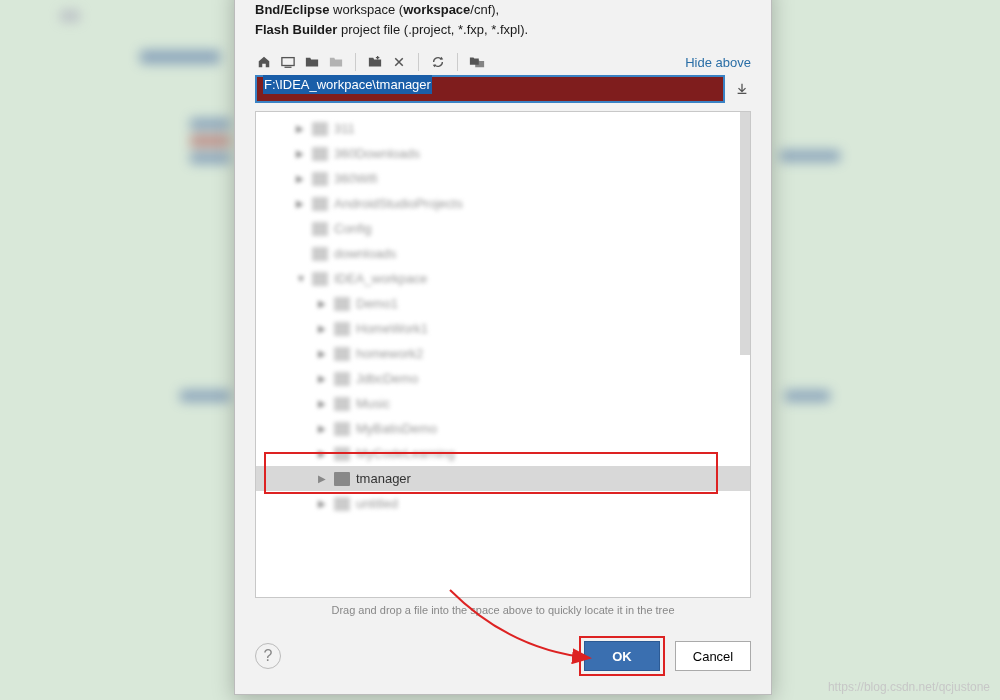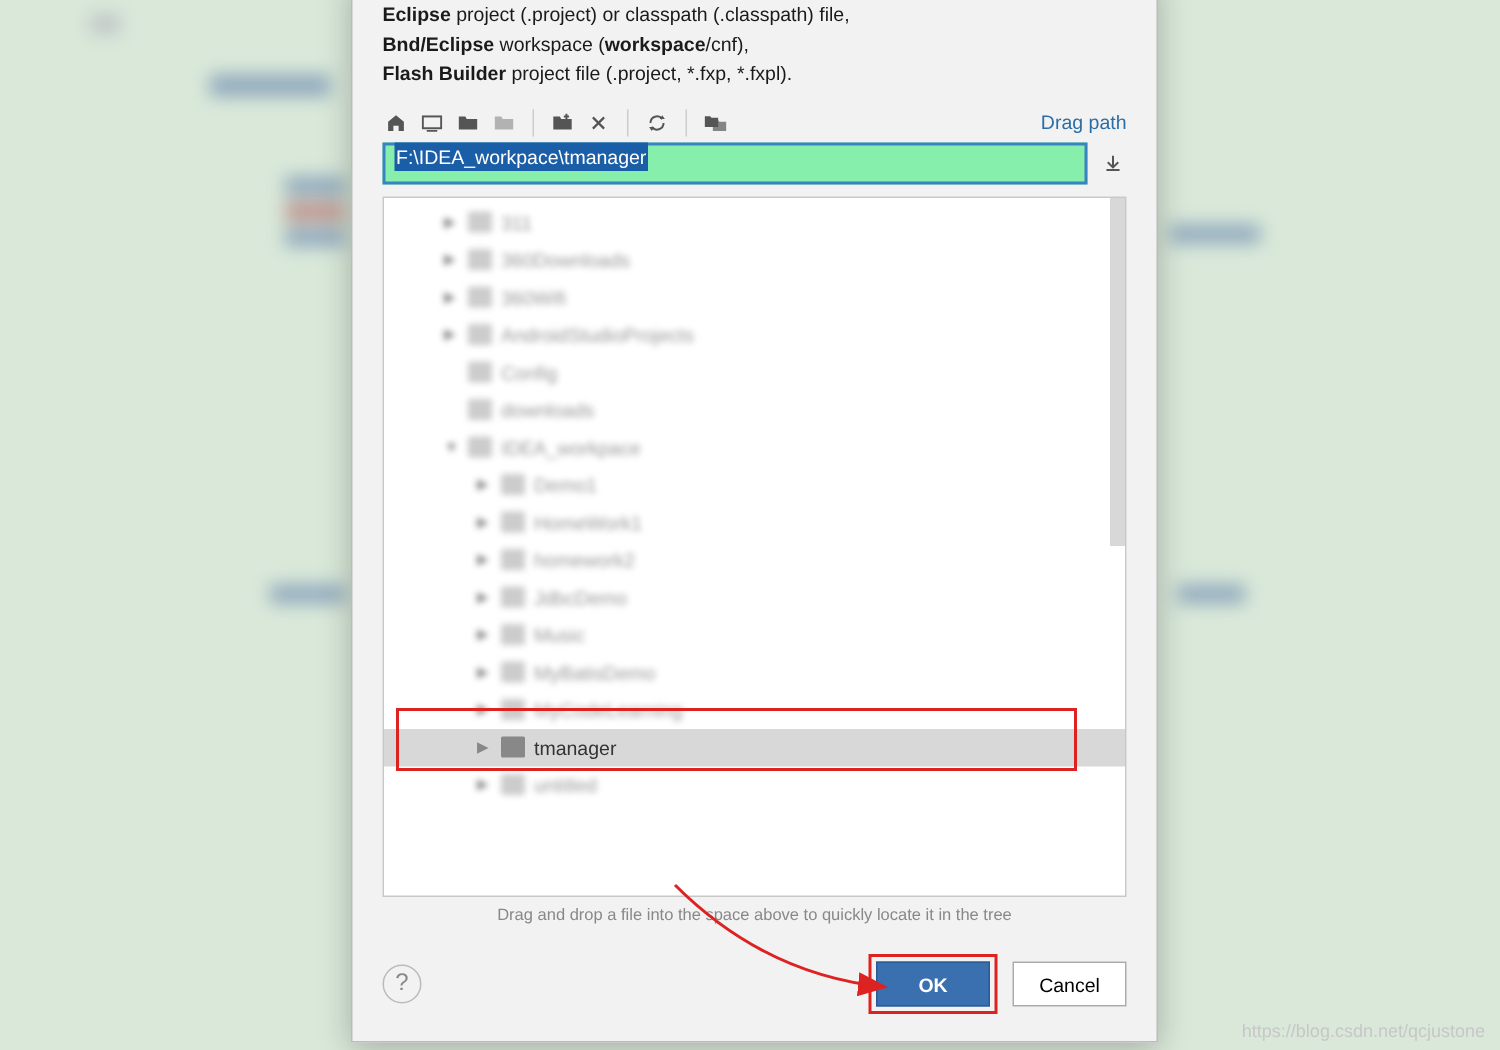--- a/index.html
+++ b/index.html
@@ -74,21 +74,21 @@
     .path-row {
       display: flex;
       align-items: center;
       padding: 0 20px 8px 20px;
       gap: 8px;
     }
     .path-input {
       flex: 1;
       height: 28px;
       border: 2px solid #3a82c4;
-      background: #86efac;
+      background: #7f1d1d;
       padding: 0 6px;
       font-family: inherit;
       font-size: 13px;
       outline: none;
     }
     .path-input-sel {
       background: #1a5ea8;
       color: #fff;
       padding: 2px 1px;
     }
@@ -225,21 +225,20 @@
   <div class="bg-line" style="left:190px;top:135px;width:40px;height:12px;background:#a55;"></div>
   <div class="bg-line" style="left:190px;top:152px;width:40px;height:12px;"></div>
   <div class="bg-line" style="left:780px;top:150px;width:60px;height:12px;"></div>
   <div class="bg-line" style="left:180px;top:390px;width:50px;height:12px;"></div>
   <div class="bg-line" style="left:785px;top:390px;width:45px;height:12px;"></div>
 </div>
 
 <div class="dialog">
 
   <div class="instructions">
-    <div><b>Eclipse</b><span> project (.project) or classpath (.classpath) file,</span></div>
     <div><b>Bnd/Eclipse</b><span> workspace (</span><b>workspace</b><span>/cnf),</span></div>
     <div><b>Flash Builder</b><span> project file (.project, *.fxp, *.fxpl).</span></div>
   </div>
 
   <div class="toolbar">
     <span class="icon">
         <svg width="14" height="14" viewBox="0 0 16 16">
           <path fill="currentColor" d="M8 2l6 5v7H10V10H6v4H2V7z"></path>
         </svg>
       </span>
@@ -279,21 +278,21 @@
         </svg>
       </span>
     <span class="sep"></span>
     <span class="icon">
         <svg width="16" height="14" viewBox="0 0 18 14">
           <path fill="currentColor" d="M1 2h4l1 1h5v7H1z"></path>
           <path fill="currentColor" d="M7 5h4l1 1h5v7H7z" opacity="0.7"></path>
         </svg>
       </span>
     <span class="spacer"></span>
-    <span class="link">Drag path</span>
+    <span class="link">Hide above</span>
   </div>
 
   <div class="path-row">
     <div class="path-input"><span class="path-input-sel">F:\IDEA_workpace\tmanager</span></div>
     <span class="dl-icon">
         <svg width="14" height="14" viewBox="0 0 16 16">
           <path d="M8 2v8M4 7l4 4 4-4" stroke="currentColor" stroke-width="1.5" fill="none"></path>
           <line x1="3" y1="13" x2="13" y2="13" stroke="currentColor" stroke-width="1.5"></line>
         </svg>
       </span>

